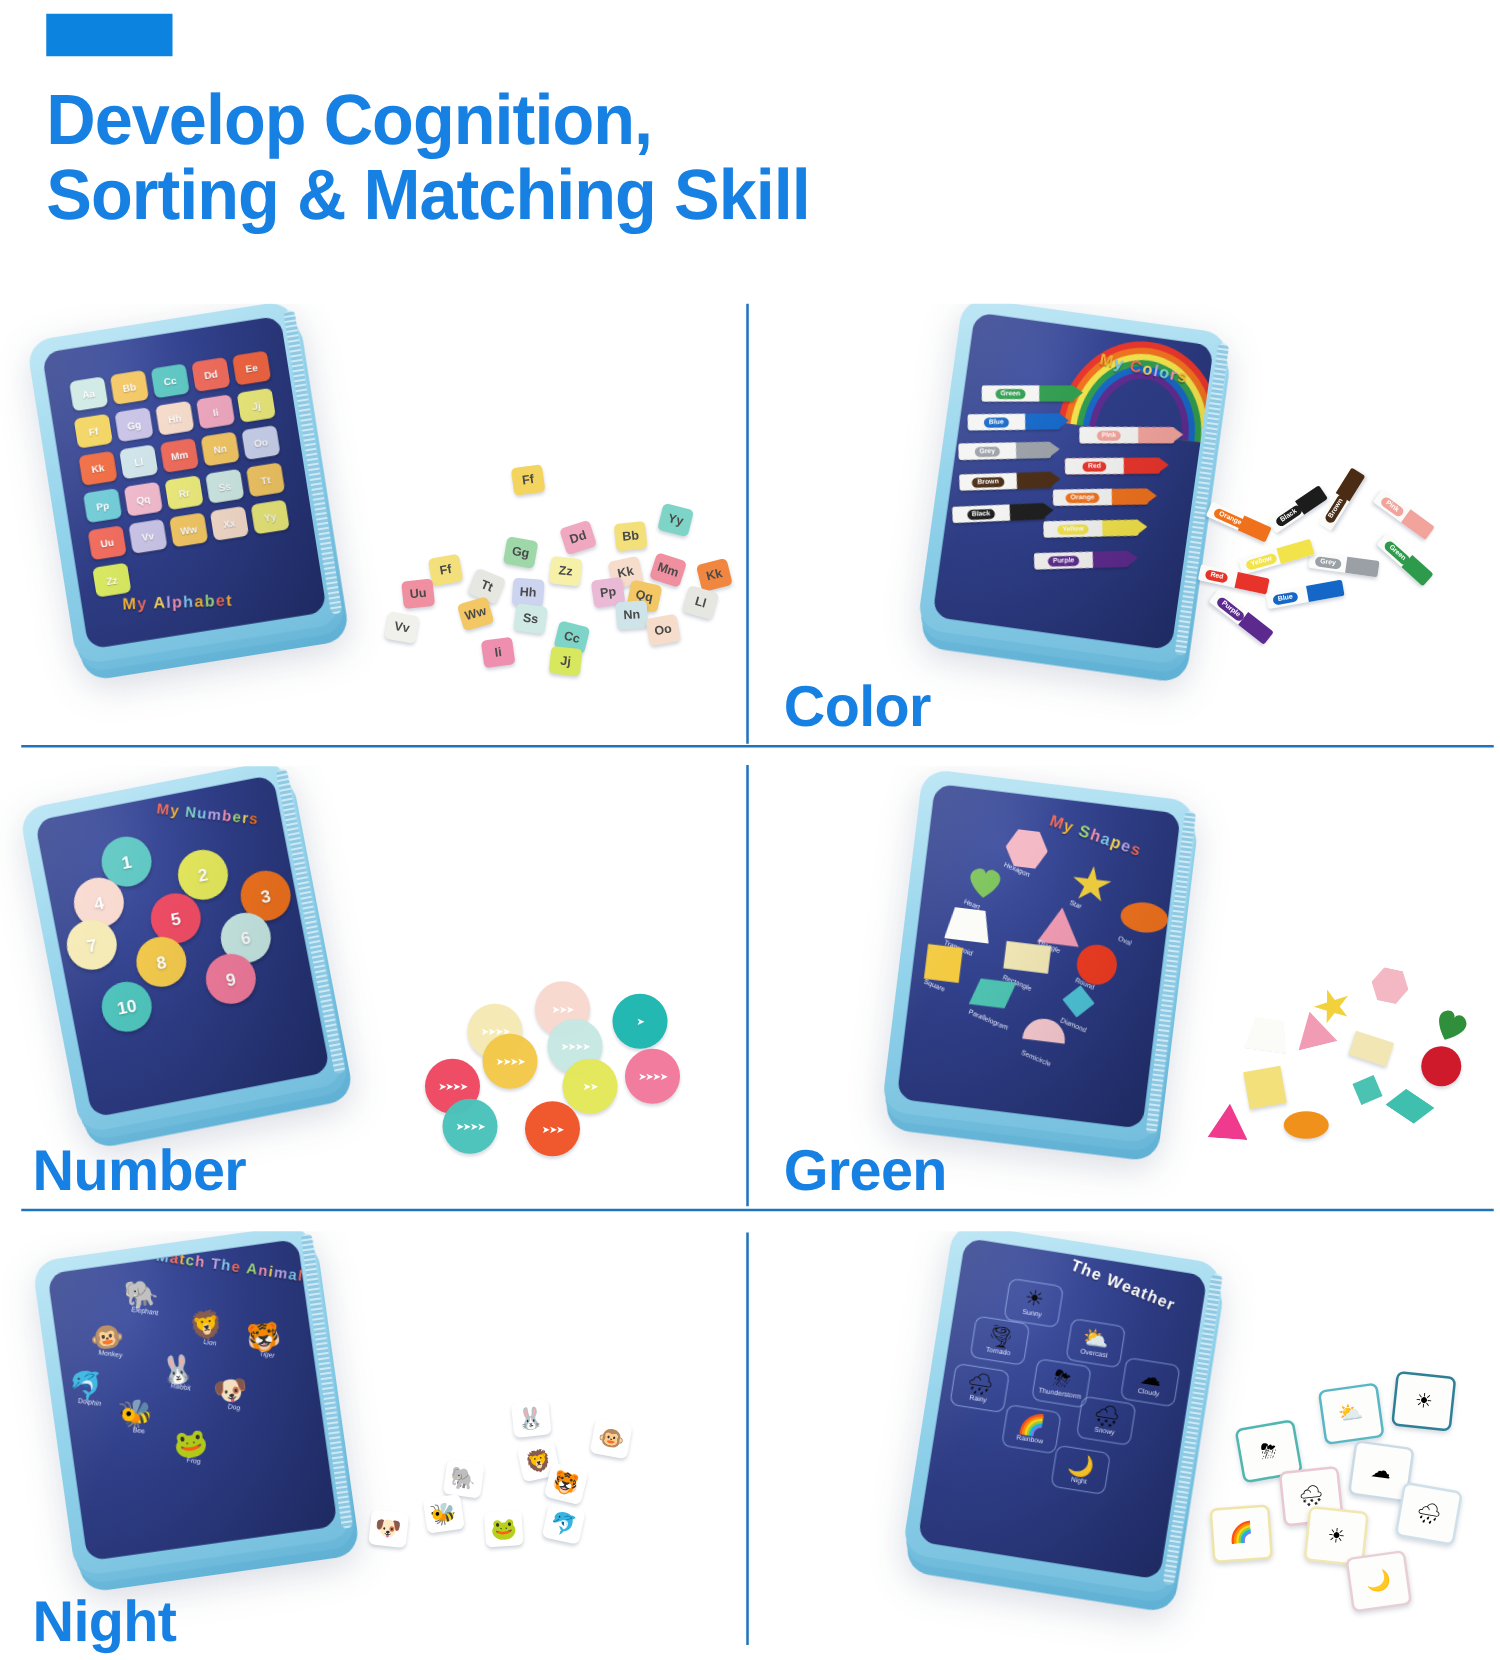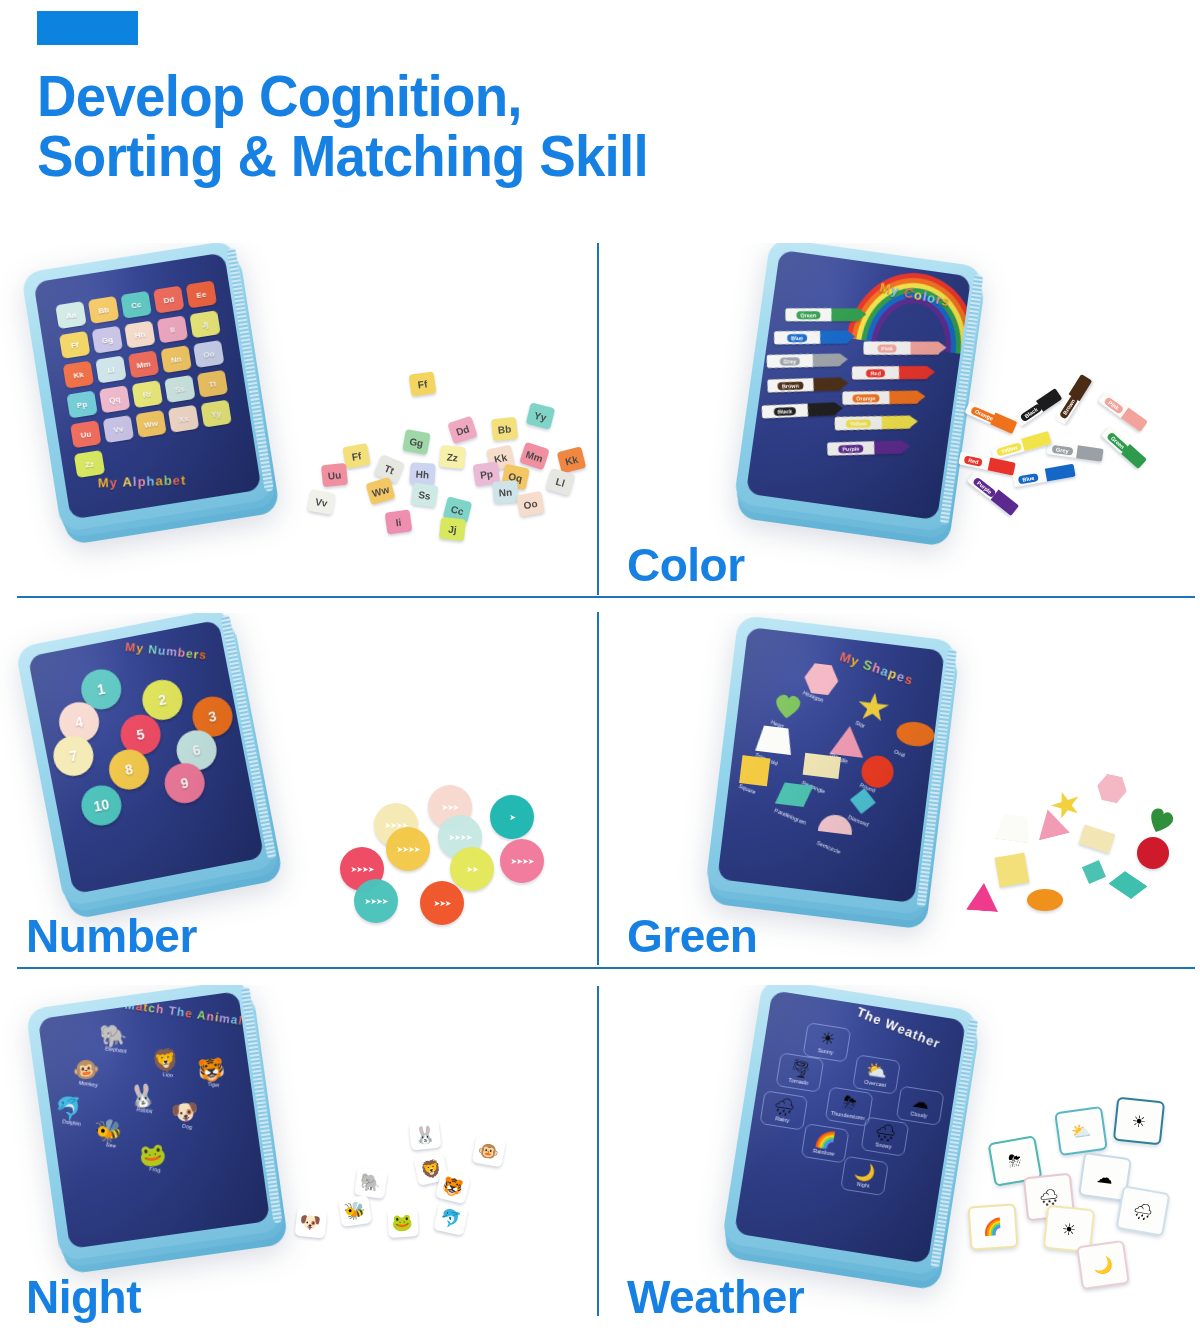--- a/index.html
+++ b/index.html
@@ -756,16 +756,15 @@
         <div class="card" style="left: 128px; top: 16px; width: 48px; height: 44px; transform: rotate(-8deg); border: 2px solid rgb(87, 183, 196);">⛅</div>
         <div class="card" style="left: 186px; top: 6px; width: 48px; height: 44px; transform: rotate(6deg); border: 2px solid rgb(47, 127, 150);">☀</div>
         <div class="card" style="left: 62px; top: 46px; width: 48px; height: 44px; transform: rotate(-10deg); border: 2px solid rgb(79, 182, 176);">⛈</div>
         <div class="card" style="left: 152px; top: 62px; width: 48px; height: 44px; transform: rotate(8deg); border: 2px solid rgb(201, 219, 230);">☁</div>
         <div class="card" style="left: 96px; top: 82px; width: 48px; height: 44px; transform: rotate(-6deg); border: 2px solid rgb(232, 201, 210);">🌨</div>
         <div class="card" style="left: 190px; top: 96px; width: 48px; height: 44px; transform: rotate(10deg); border: 2px solid rgb(207, 224, 234);">🌧</div>
         <div class="card" style="left: 40px; top: 112px; width: 48px; height: 44px; transform: rotate(-4deg); border: 2px solid rgb(240, 228, 168);">🌈</div>
         <div class="card" style="left: 116px; top: 114px; width: 48px; height: 44px; transform: rotate(6deg); border: 2px solid rgb(243, 231, 176);">☀</div>
         <div class="card" style="left: 150px; top: 150px; width: 48px; height: 44px; transform: rotate(-8deg); border: 2px solid rgb(232, 207, 214);">🌙</div>
       </div>
-    <div class="cell-label">Weather</div>
   </div>
 
 </div>
 
 </body></html>

